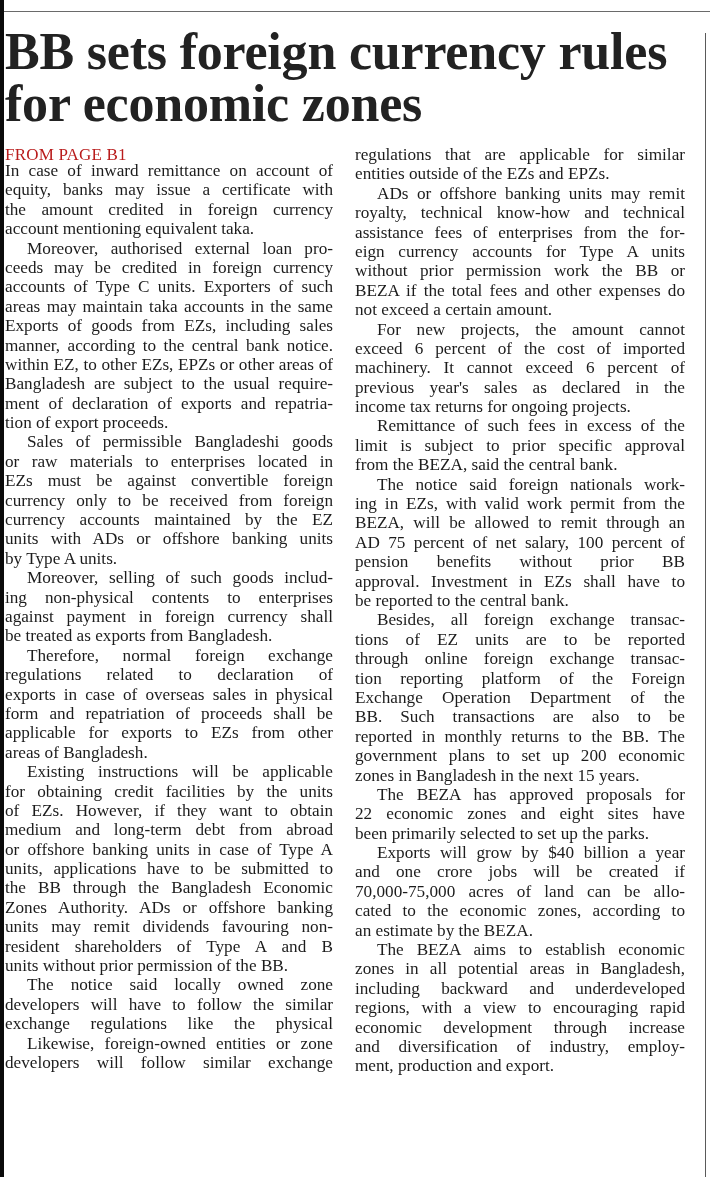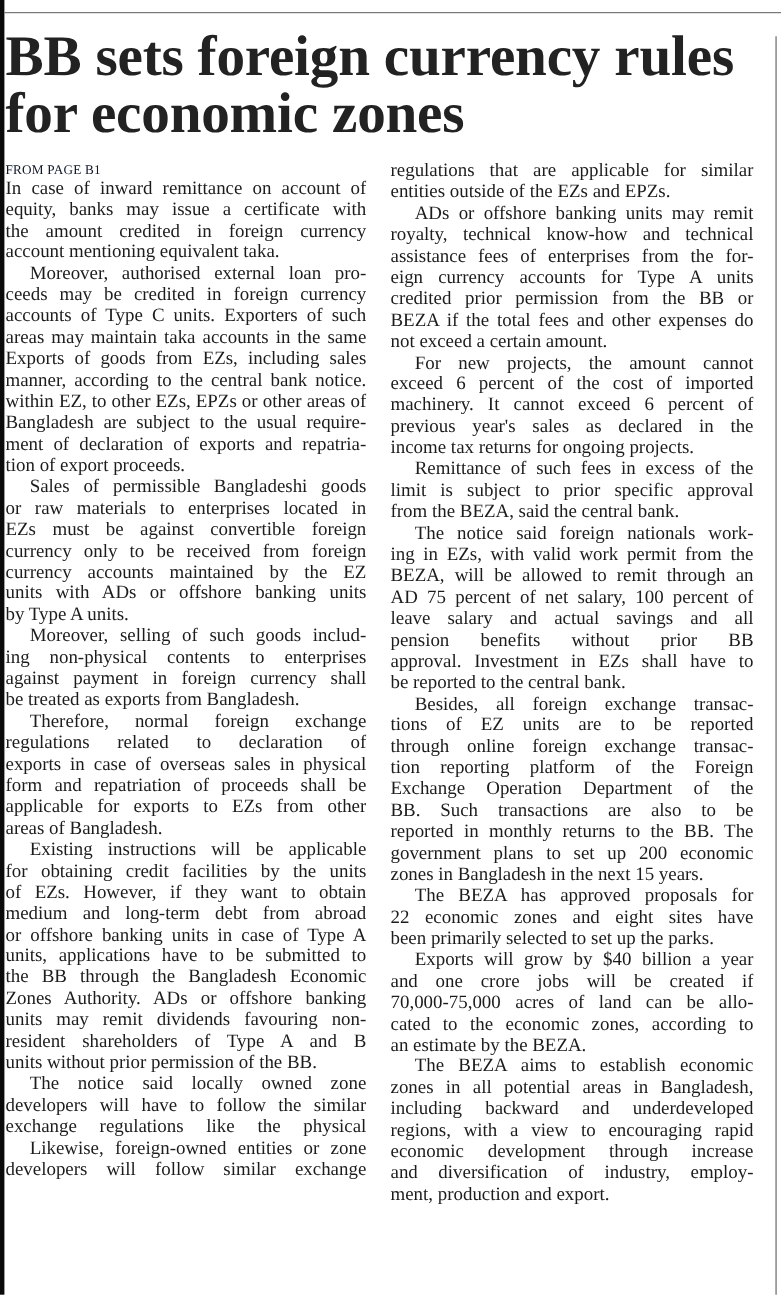--- a/index.html
+++ b/index.html
@@ -18,21 +18,21 @@
     font-size: 52px; line-height: 52px; color: #222; letter-spacing: -0.2px;
     margin: 0; font-weight: bold;
   }
   .col {
     position: absolute; top: 148px;
     font-family: "Liberation Serif", "DejaVu Serif", serif;
     font-size: 17.2px; color: #1c1c1c;
   }
   .col-left { left: 5px; width: 328px; }
   .col-right { left: 355px; width: 330px; top: 145px; }
-  .kicker { font-size: 12px; line-height: 13px; height: 13px; letter-spacing: 0.2px; color: #0f172a; }
+  .kicker { font-size: 17px; line-height: 13px; height: 13px; letter-spacing: 0.2px; color: #b91c1c; }
   .line {
     display: block; height: 19.4px; line-height: 19.4px;
     text-align: justify; text-align-last: justify; white-space: nowrap; overflow: hidden;
   }
   .line.last { text-align-last: left; }
   .line.indent { padding-left: 22px; }
 </style>
 </head>
 <body>
 
@@ -118,42 +118,41 @@
   <div class="paras">
       <div>
         <span class="line">regulations that are applicable for similar</span>
         <span class="line last">entities outside of the EZs and EPZs.</span>
       </div>
       <div>
         <span class="line indent">ADs or offshore banking units may remit</span>
         <span class="line">royalty, technical know-how and technical</span>
         <span class="line">assistance fees of enterprises from the for-</span>
         <span class="line">eign currency accounts for Type A units</span>
-        <span class="line">credited prior permission from the BB or</span>
+        <span class="line">without prior permission work the BB or</span>
         <span class="line">BEZA if the total fees and other expenses do</span>
         <span class="line last">not exceed a certain amount.</span>
       </div>
       <div>
         <span class="line indent">For new projects, the amount cannot</span>
         <span class="line">exceed 6 percent of the cost of imported</span>
         <span class="line">machinery. It cannot exceed 6 percent of</span>
         <span class="line">previous year's sales as declared in the</span>
         <span class="line last">income tax returns for ongoing projects.</span>
       </div>
       <div>
         <span class="line indent">Remittance of such fees in excess of the</span>
         <span class="line">limit is subject to prior specific approval</span>
         <span class="line last">from the BEZA, said the central bank.</span>
       </div>
       <div>
         <span class="line indent">The notice said foreign nationals work-</span>
         <span class="line">ing in EZs, with valid work permit from the</span>
         <span class="line">BEZA, will be allowed to remit through an</span>
         <span class="line">AD 75 percent of net salary, 100 percent of</span>
-        <span class="line">leave salary and actual savings and all</span>
         <span class="line">pension benefits without prior BB</span>
         <span class="line">approval. Investment in EZs shall have to</span>
         <span class="line last">be reported to the central bank.</span>
       </div>
       <div>
         <span class="line indent">Besides, all foreign exchange transac-</span>
         <span class="line">tions of EZ units are to be reported</span>
         <span class="line">through online foreign exchange transac-</span>
         <span class="line">tion reporting platform of the Foreign</span>
         <span class="line">Exchange Operation Department of the</span>

